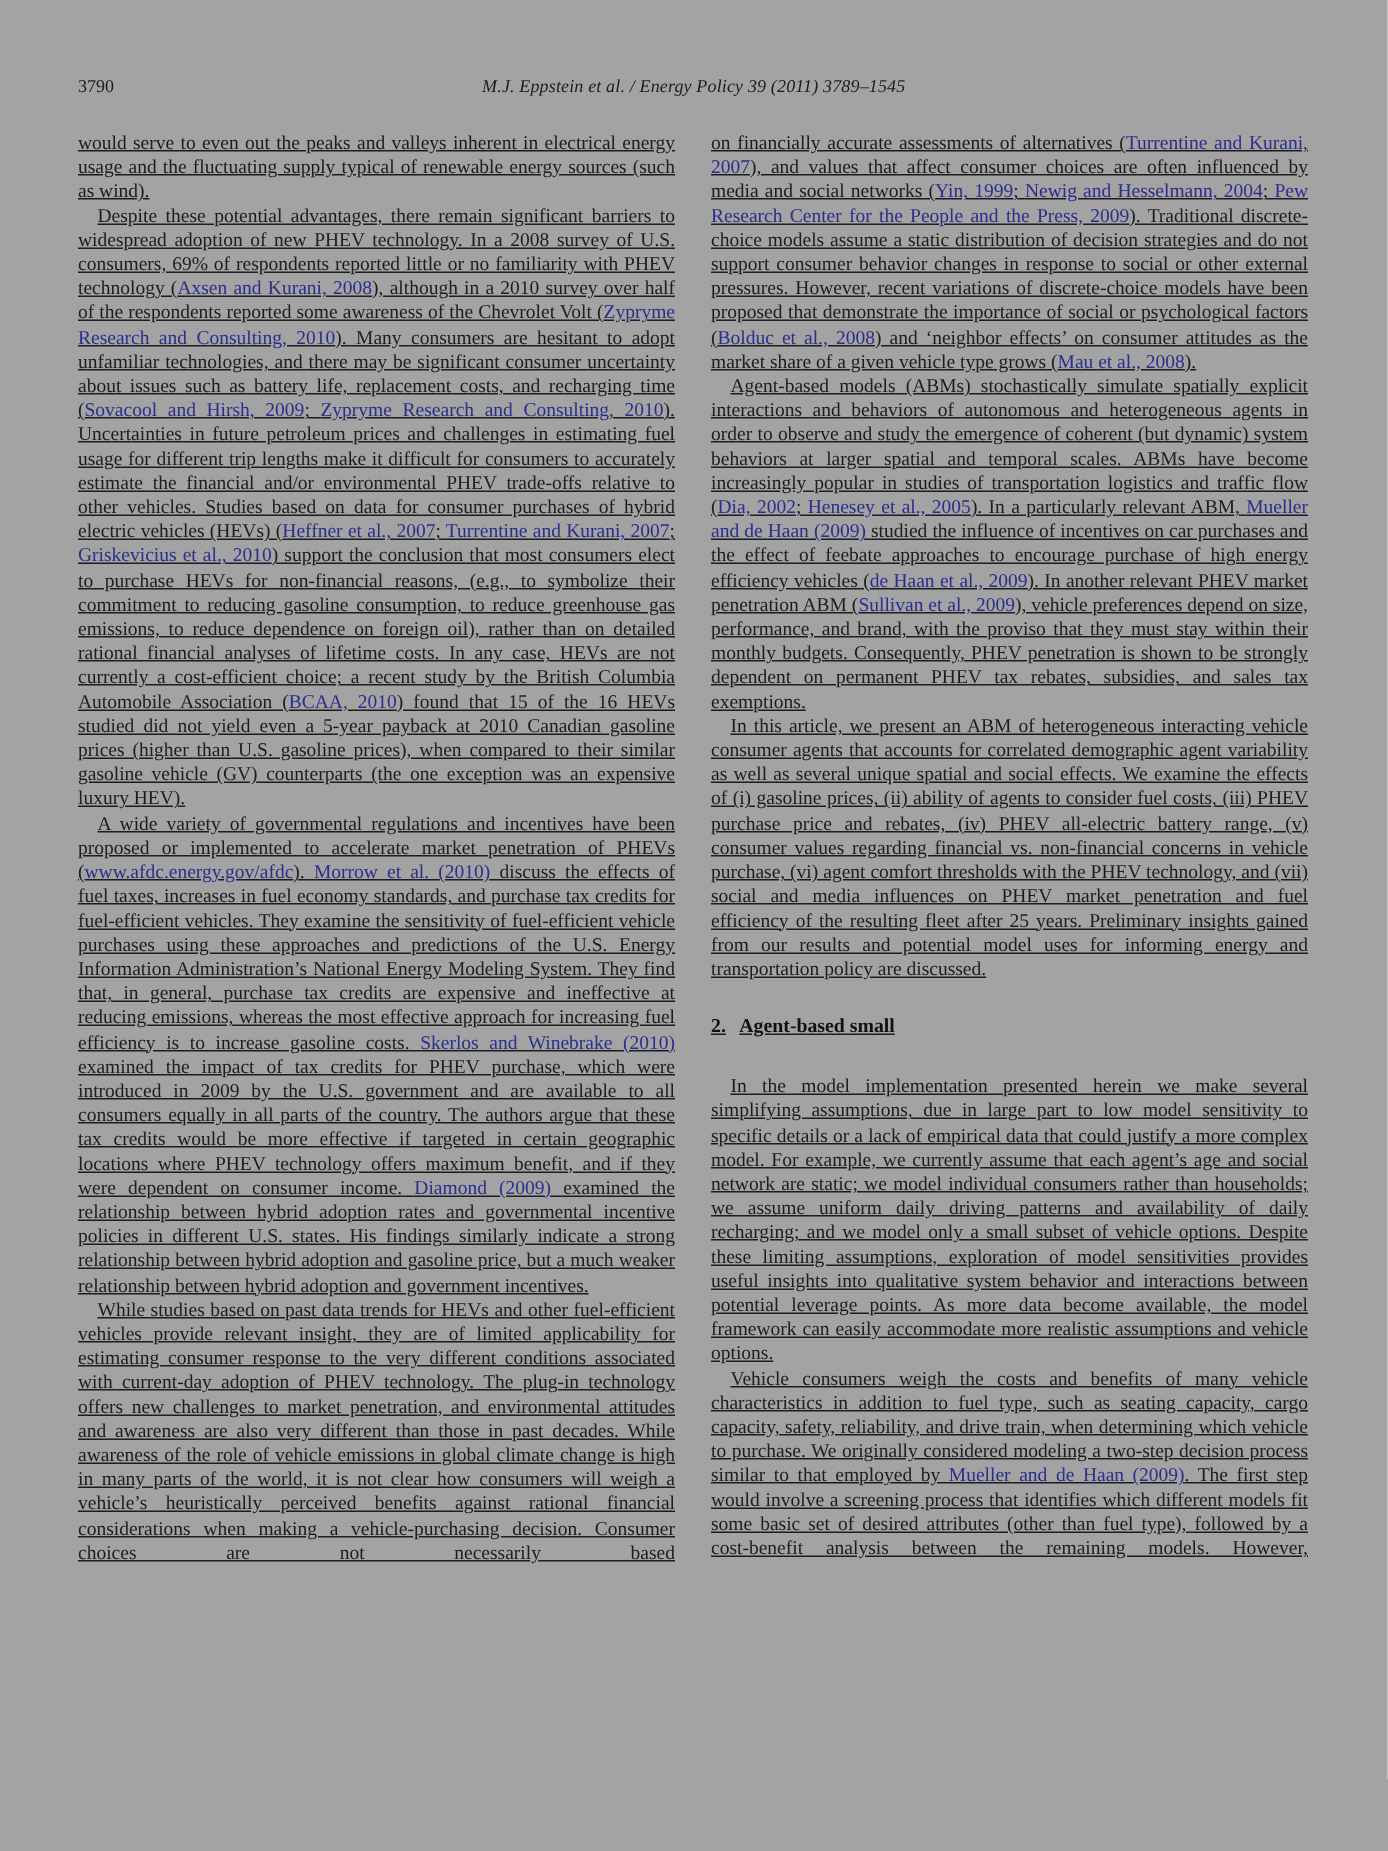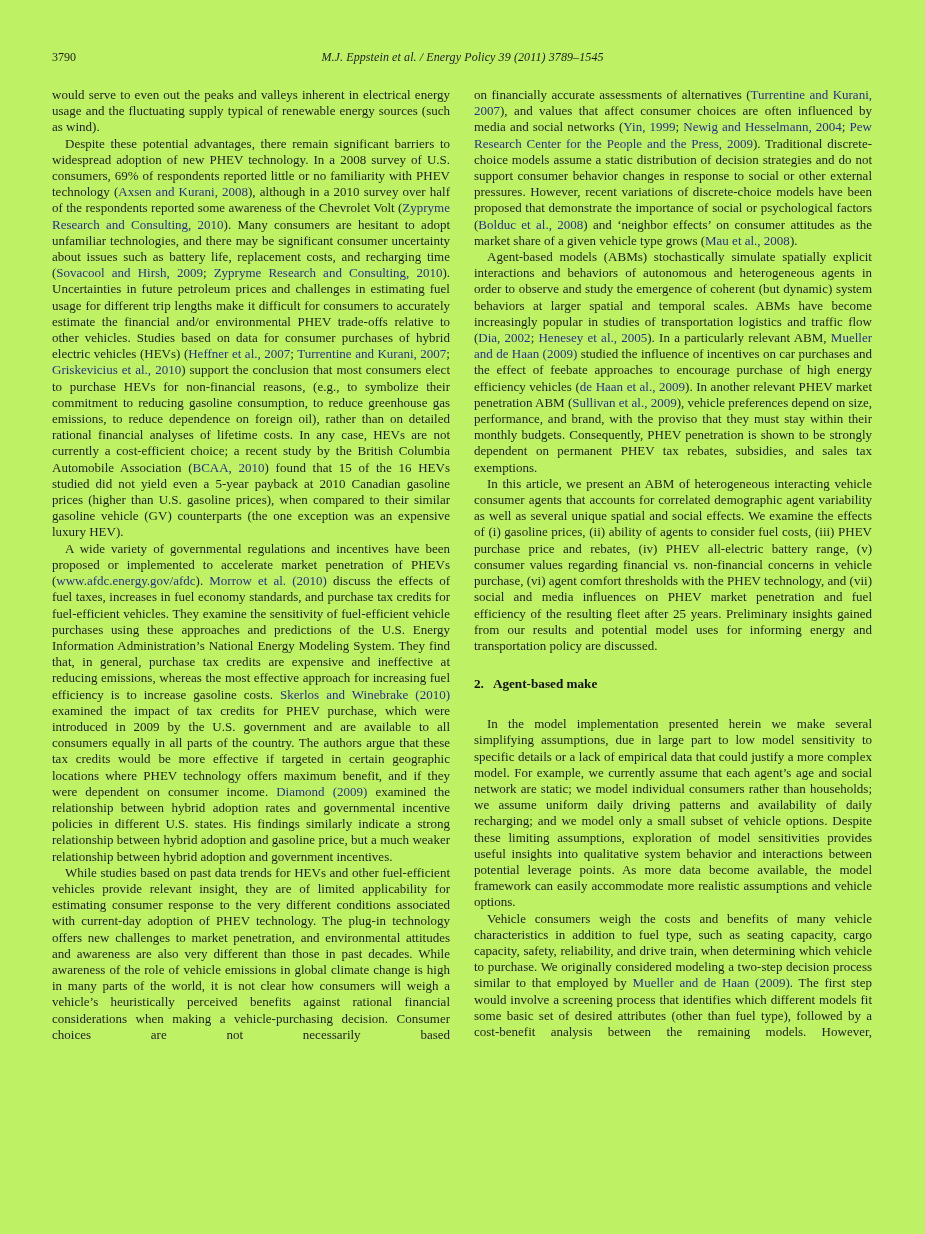--- a/index.html
+++ b/index.html
@@ -12,21 +12,21 @@
     height: 1234px;
     font-family: "Liberation Serif", "DejaVu Serif", serif;
     color: #1d1d1d;
     -webkit-font-smoothing: antialiased;
   }
   .page {
     box-sizing: border-box;
     width: 925px;
     height: 1234px;
     padding: 50px 52px 0 52px;
-    background: #bef264;
+    background: #a3a3a3;
   }
   .runhead {
     position: relative;
     height: 16px;
     font-size: 12px;
     margin-bottom: 21px;
   }
   .pageno {
     position: absolute;
     left: 0;
@@ -35,20 +35,21 @@
   }
   .journal {
     display: block;
     text-align: center;
     font-style: italic;
     letter-spacing: 0.1px;
   }
   .cols {
     display: flex;
     gap: 24px;
+    text-decoration: underline;
   }
   .col {
     flex: 0 0 398px;
     width: 398px;
   }
   .para {
     margin: 0;
     font-size: 13px;
     line-height: 16.2px;
     text-align: justify;
@@ -85,21 +86,21 @@
       <p class="para indent"><span>A wide variety of governmental regulations and incentives have been proposed or implemented to accelerate market penetration of PHEVs (</span><span class="cite">www.afdc.energy.gov/afdc</span><span>). </span><span class="cite">Morrow et al. (2010)</span><span> discuss the effects of fuel taxes, increases in fuel economy standards, and purchase tax credits for fuel-efficient vehicles. They examine the sensitivity of fuel-efficient vehicle purchases using these approaches and predictions of the U.S. Energy Information Administration’s National Energy Modeling System. They find that, in general, purchase tax credits are expensive and ineffective at reducing emissions, whereas the most effective approach for increasing fuel efficiency is to increase gasoline costs. </span><span class="cite">Skerlos and Winebrake (2010)</span><span> examined the impact of tax credits for PHEV purchase, which were introduced in 2009 by the U.S. government and are available to all consumers equally in all parts of the country. The authors argue that these tax credits would be more effective if targeted in certain geographic locations where PHEV technology offers maximum benefit, and if they were dependent on consumer income. </span><span class="cite">Diamond (2009)</span><span> examined the relationship between hybrid adoption rates and governmental incentive policies in different U.S. states. His findings similarly indicate a strong relationship between hybrid adoption and gasoline price, but a much weaker relationship between hybrid adoption and government incentives.</span></p>
       <p class="para indent colend"><span>While studies based on past data trends for HEVs and other fuel-efficient vehicles provide relevant insight, they are of limited applicability for estimating consumer response to the very different conditions associated with current-day adoption of PHEV technology. The plug-in technology offers new challenges to market penetration, and environmental attitudes and awareness are also very different than those in past decades. While awareness of the role of vehicle emissions in global climate change is high in many parts of the world, it is not clear how consumers will weigh a vehicle’s heuristically perceived benefits against rational financial considerations when making a vehicle-purchasing decision. Consumer choices are not necessarily based</span></p>
     </div>
 
     <div class="col">
       <p class="para"><span>on financially accurate assessments of alternatives (</span><span class="cite">Turrentine and Kurani, 2007</span><span>), and values that affect consumer choices are often influenced by media and social networks (</span><span class="cite">Yin, 1999</span><span>; </span><span class="cite">Newig and Hesselmann, 2004</span><span>; </span><span class="cite">Pew Research Center for the People and the Press, 2009</span><span>). Traditional discrete-choice models assume a static distribution of decision strategies and do not support consumer behavior changes in response to social or other external pressures. However, recent variations of discrete-choice models have been proposed that demonstrate the importance of social or psychological factors (</span><span class="cite">Bolduc et al., 2008</span><span>) and ‘neighbor effects’ on consumer attitudes as the market share of a given vehicle type grows (</span><span class="cite">Mau et al., 2008</span><span>).</span></p>
       <p class="para indent"><span>Agent-based models (ABMs) stochastically simulate spatially explicit interactions and behaviors of autonomous and heterogeneous agents in order to observe and study the emergence of coherent (but dynamic) system behaviors at larger spatial and temporal scales. ABMs have become increasingly popular in studies of transportation logistics and traffic flow (</span><span class="cite">Dia, 2002</span><span>; </span><span class="cite">Henesey et al., 2005</span><span>). In a particularly relevant ABM, </span><span class="cite">Mueller and de Haan (2009)</span><span> studied the influence of incentives on car purchases and the effect of feebate approaches to encourage purchase of high energy efficiency vehicles (</span><span class="cite">de Haan et al., 2009</span><span>). In another relevant PHEV market penetration ABM (</span><span class="cite">Sullivan et al., 2009</span><span>), vehicle preferences depend on size, performance, and brand, with the proviso that they must stay within their monthly budgets. Consequently, PHEV penetration is shown to be strongly dependent on permanent PHEV tax rebates, subsidies, and sales tax exemptions.</span></p>
       <p class="para indent"><span>In this article, we present an ABM of heterogeneous interacting vehicle consumer agents that accounts for correlated demographic agent variability as well as several unique spatial and social effects. We examine the effects of (i) gasoline prices, (ii) ability of agents to consider fuel costs, (iii) PHEV purchase price and rebates, (iv) PHEV all-electric battery range, (v) consumer values regarding financial vs. non-financial concerns in vehicle purchase, (vi) agent comfort thresholds with the PHEV technology, and (vii) social and media influences on PHEV market penetration and fuel efficiency of the resulting fleet after 25 years. Preliminary insights gained from our results and potential model uses for informing energy and transportation policy are discussed.</span></p>
 
       <h2 class="sechead">
-        <span class="secnum">2.</span><span>Agent-based make</span>
+        <span class="secnum">2.</span><span>Agent-based small</span>
       </h2>
 
       <p class="para indent"><span>In the model implementation presented herein we make several simplifying assumptions, due in large part to low model sensitivity to specific details or a lack of empirical data that could justify a more complex model. For example, we currently assume that each agent’s age and social network are static; we model individual consumers rather than households; we assume uniform daily driving patterns and availability of daily recharging; and we model only a small subset of vehicle options. Despite these limiting assumptions, exploration of model sensitivities provides useful insights into qualitative system behavior and interactions between potential leverage points. As more data become available, the model framework can easily accommodate more realistic assumptions and vehicle options.</span></p>
       <p class="para indent colend"><span>Vehicle consumers weigh the costs and benefits of many vehicle characteristics in addition to fuel type, such as seating capacity, cargo capacity, safety, reliability, and drive train, when determining which vehicle to purchase. We originally considered modeling a two-step decision process similar to that employed by </span><span class="cite">Mueller and de Haan (2009)</span><span>. The first step would involve a screening process that identifies which different models fit some basic set of desired attributes (other than fuel type), followed by a cost-benefit analysis between the remaining models. However,</span></p>
     </div>
 
   </div>
 </div>
 
 </body></html>

